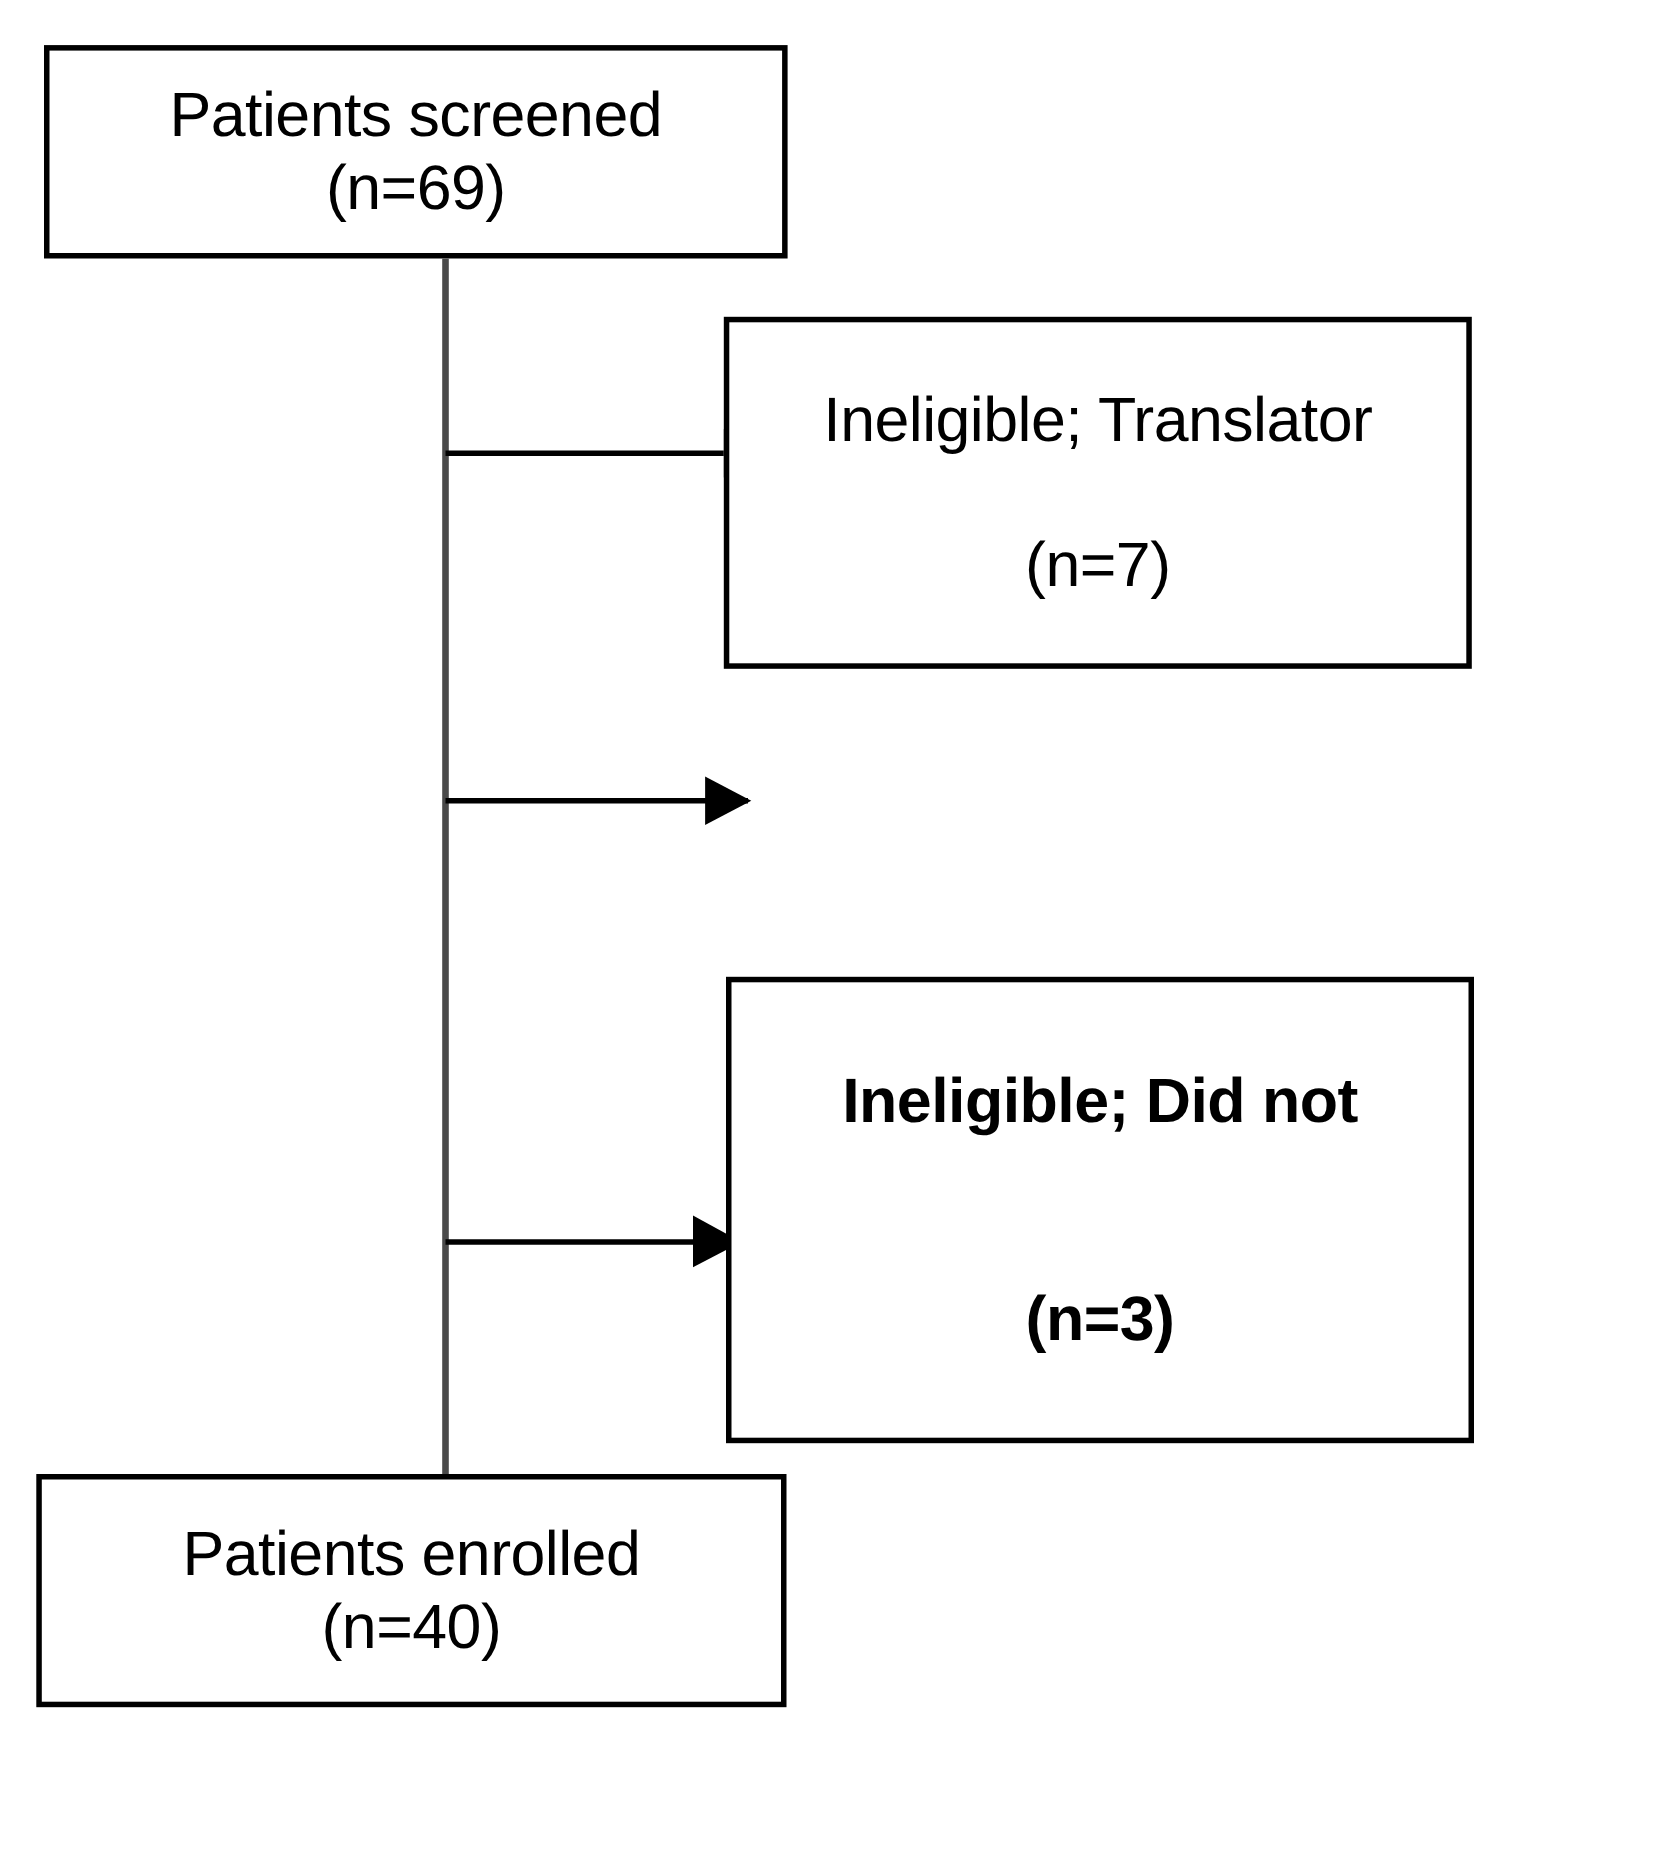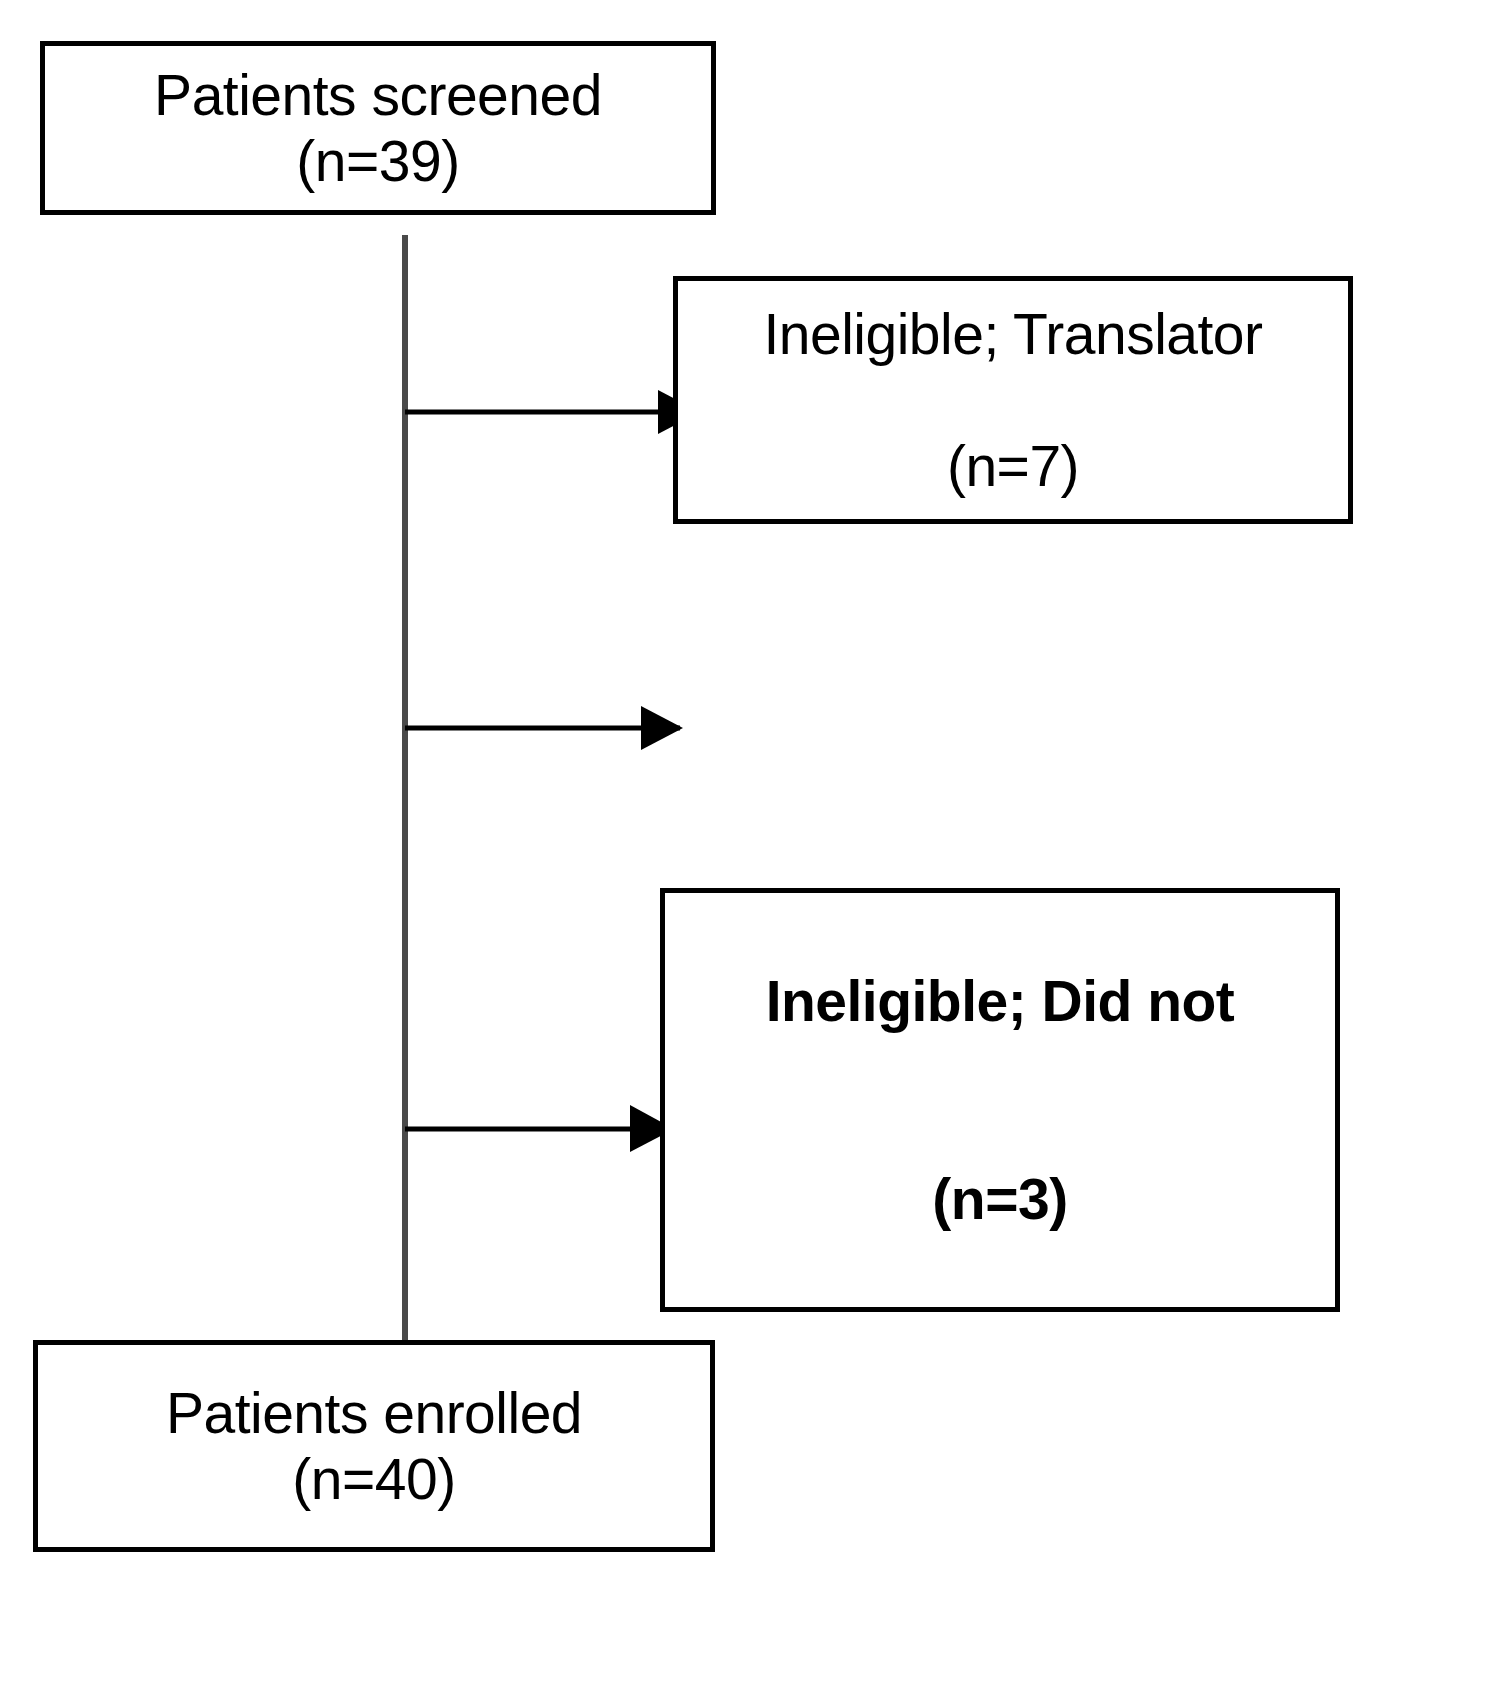--- a/index.html
+++ b/index.html
@@ -28,22 +28,22 @@
     font-size: 57px;
     line-height: 1.16;
     letter-spacing: -0.5px;
     padding: 4px 10px;
   }
   .node .label {
     display: block;
     width: 100%;
   }
   
-  #node-screened   { left: 40px;  top: 41px;   width: 676px;  height: 174px; }
-  #node-ineligible-translator { left: 658px; top: 276px;  width: 680px;  height: 248px; margin-left: 15px; }
+  #node-screened   { left: 40px;  top: 41px;   width: 676px;  height: 194px; }
+  #node-ineligible-translator { left: 658px; top: 288px;  width: 680px;  height: 320px; }
   #node-declined   { left: 658px; top: 626px;  width: 680px;  height: 192px; }
   #node-no-consent { left: 660px; top: 888px;  width: 680px;  height: 424px; font-weight: bold; }
   #node-enrolled   { left: 33px;  top: 1340px; width: 682px;  height: 212px; text-align: center; }
 
   
   #connectors {
     position: absolute;
     left: 0;
     top: 0;
     width: 1506px;
@@ -71,21 +71,21 @@
 
     <line x1="405" y1="1129" x2="670" y2="1129" stroke="#000000" stroke-width="5"></line>
     <polygon points="630,1105 630,1152 674,1129" fill="#000000"></polygon>
 
     <polygon points="383,1390 427,1390 405,1437" fill="#000000"></polygon>
   </svg>
 
   <div class="node" id="node-screened">
     <span class="label">
       <span>Patients screened</span><br>
-      <span>(n=39)</span>
+      <span>(n=69)</span>
     </span>
   </div>
 
   <div class="node" id="node-ineligible-translator">
     <span class="label">
       <span>Ineligible; Translator</span><br>
       <br>
       <span>(n=7)</span>
     </span>
   </div>

